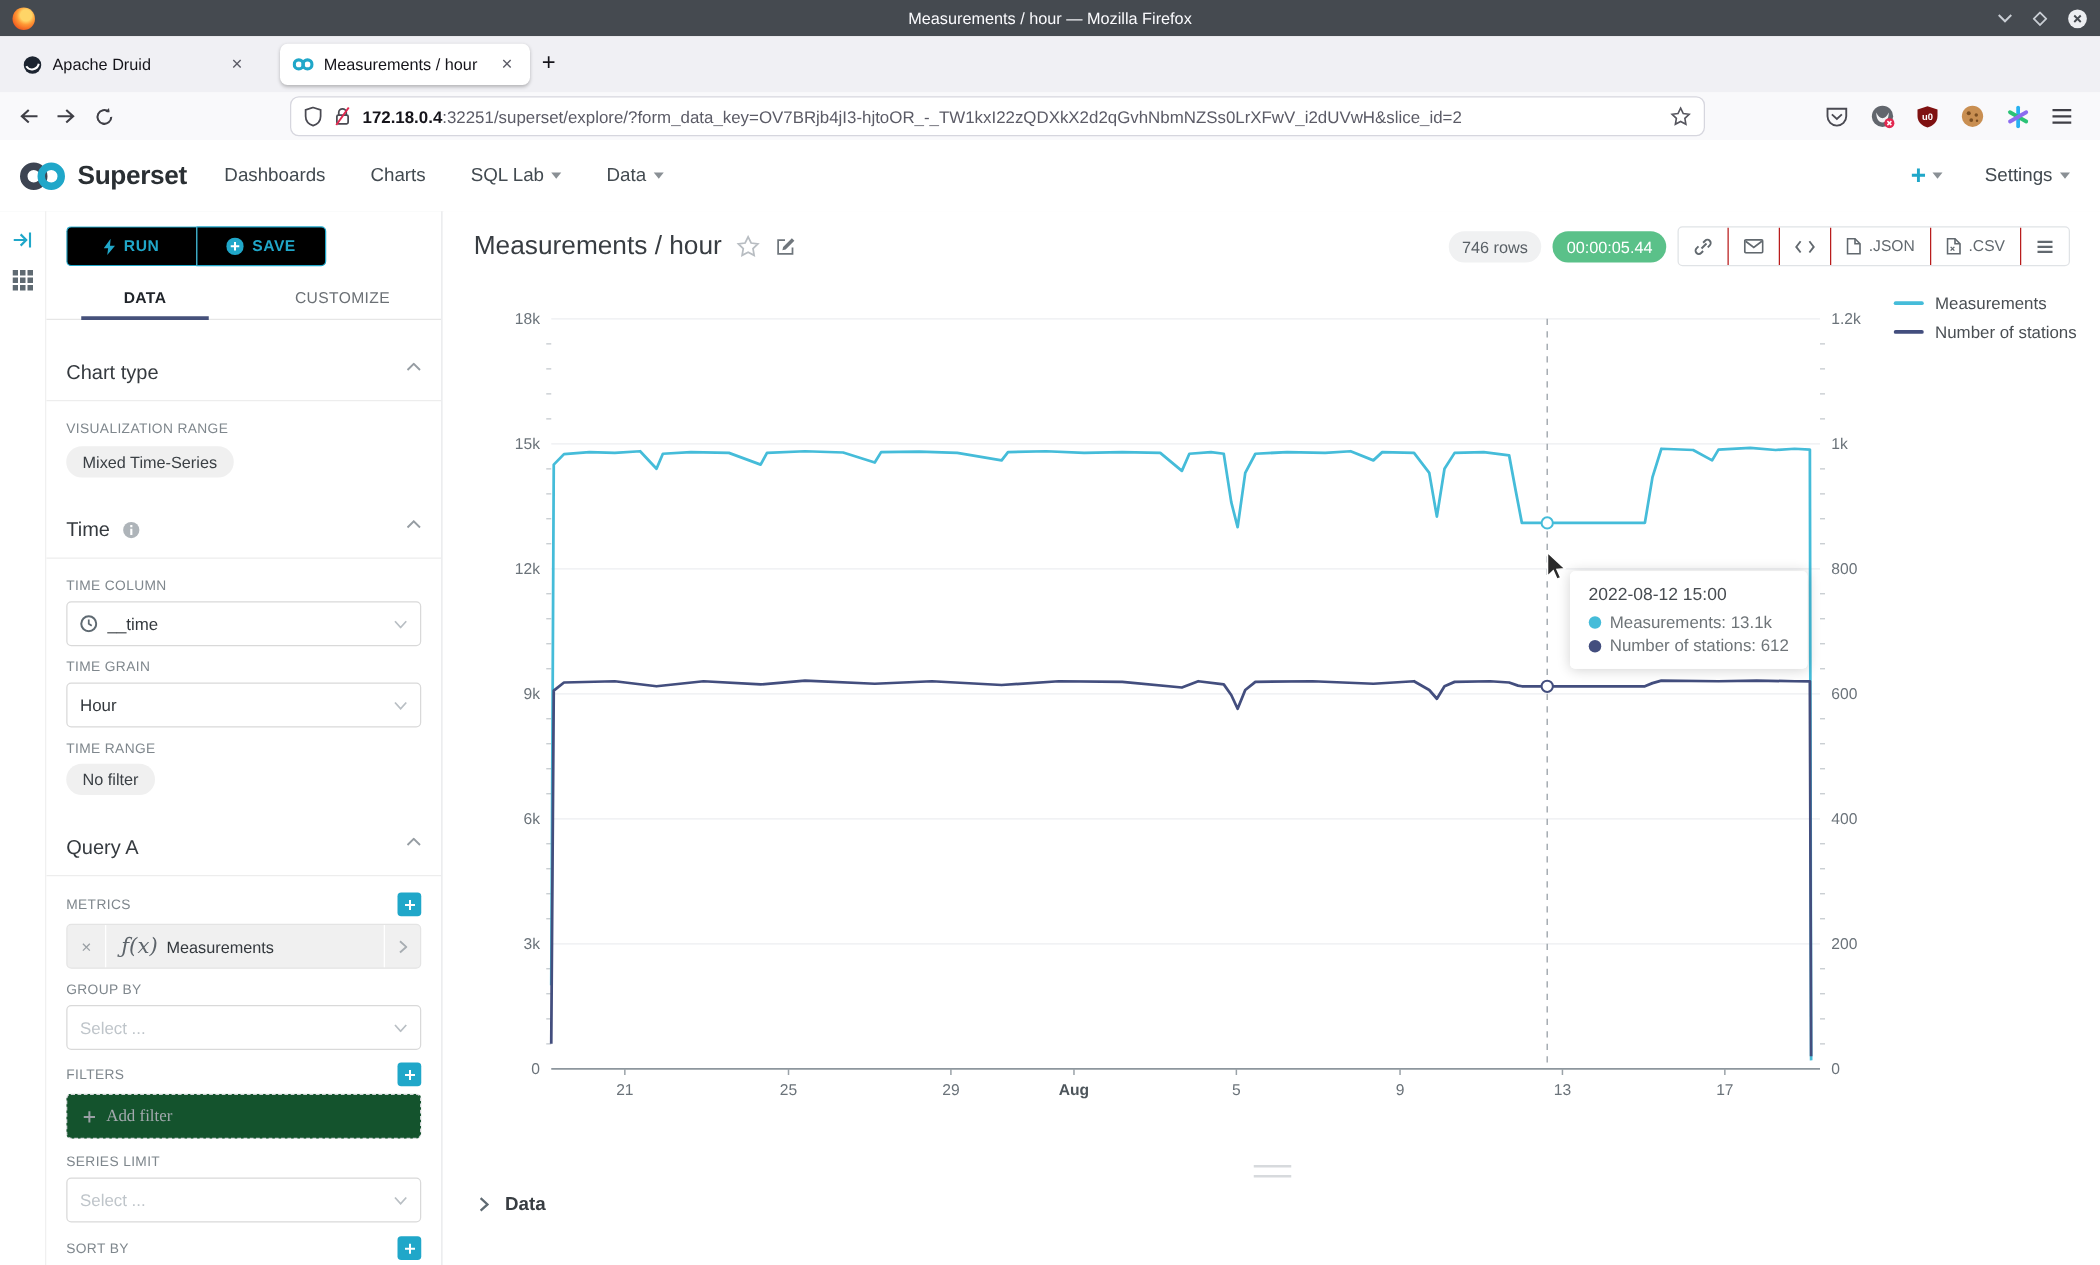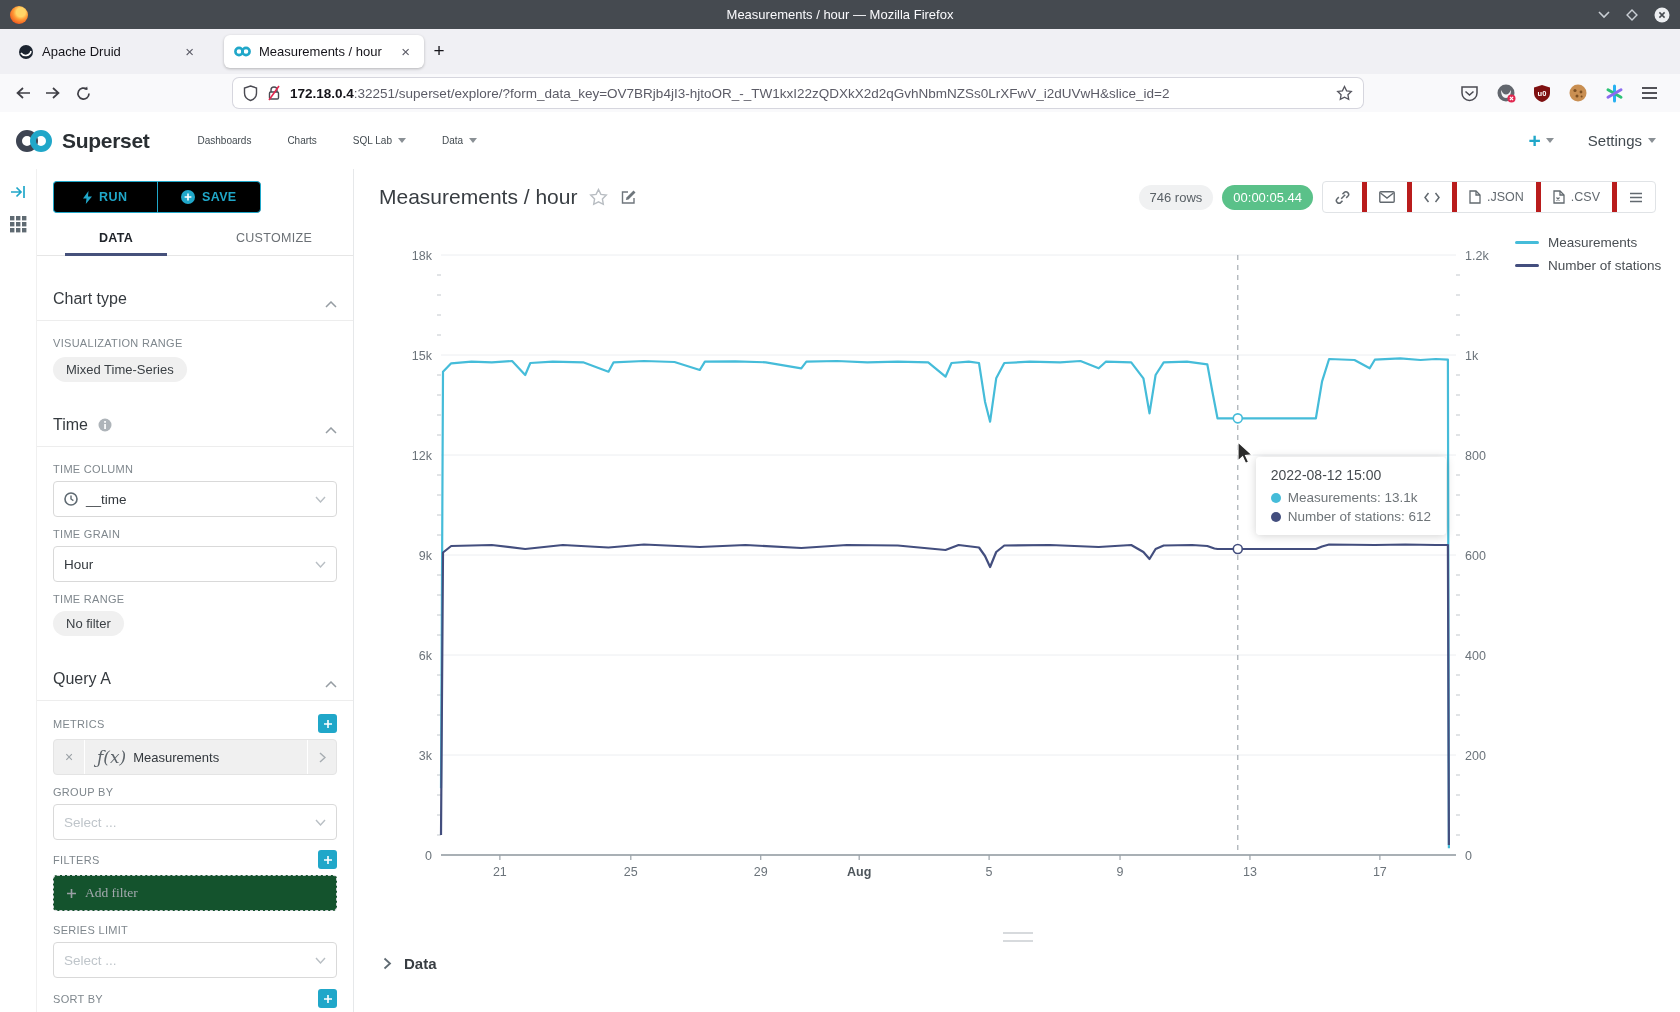--- a/index.html
+++ b/index.html
@@ -31,21 +31,21 @@
     border-radius:6px;box-shadow:0 0 0 1px #d6d6de;display:flex;align-items:center;padding:0 10px;gap:9px;}
   .urltext{flex:1;font-size:13.5px;color:#5b5b66;white-space:nowrap;overflow:hidden;}
   .urltext b{color:#15141a;font-weight:bold;}
   .ext-icons{position:absolute;right:22px;top:4px;height:30px;display:flex;align-items:center;gap:17px;}
 
   
   .appnav{position:absolute;left:0;top:112px;width:1680px;height:57px;background:#fff;
     border-bottom:1px solid #e4e6e8;display:flex;align-items:center;}
   .brand{display:flex;align-items:center;margin-left:14px;}
   .brand .bname{font-size:21px;font-weight:bold;color:#2a2f33;margin-left:8px;letter-spacing:-.3px;}
-  .navlinks{display:flex;align-items:center;margin-left:48px;gap:36px;font-size:10px;color:#424a50;}
+  .navlinks{display:flex;align-items:center;margin-left:30px;gap:36px;font-size:15px;color:#424a50;}
   .navlink{display:flex;align-items:center;gap:6px;}
   .caret{width:0;height:0;border-left:4px solid transparent;border-right:4px solid transparent;
     border-top:5px solid #8a9095;}
   .nav-right{position:absolute;right:24px;display:flex;align-items:center;gap:34px;font-size:15px;color:#424a50;}
   .plusbtn{display:flex;align-items:center;gap:5px;color:#20a7c9;font-size:21px;font-weight:bold;}
 
   
   .workspace{position:absolute;left:0;top:169px;width:1680px;height:843px;background:#fff;}
   .rail{position:absolute;left:0;top:0;width:36px;height:843px;border-right:1px solid #f0f0f0;}
   .rail .ric{margin:14px auto 0;width:18px;height:18px;display:flex;align-items:center;justify-content:center;}
@@ -54,21 +54,21 @@
     padding:12px 16px 0 16px;box-sizing:border-box;overflow:hidden;}
   .runsave{display:flex;width:208px;height:32px;}
   .rsbtn{flex:1;display:flex;align-items:center;justify-content:center;gap:7px;border:1px solid #20a7c9;
     color:#20a7c9;font-size:12.5px;font-weight:bold;letter-spacing:.4px;background:#000000;}
   .rsbtn.first{border-radius:4px 0 0 4px;border-right-width:0;}
   .rsbtn.last{border-radius:0 4px 4px 0;}
   .ptabs{display:flex;margin:10px -16px 0 -16px;border-bottom:1px solid #e6e6e6;height:32px;}
   .ptab{flex:1;text-align:center;font-size:12.5px;letter-spacing:.3px;color:#6b7075;padding-top:8px;position:relative;}
   .ptab.active{color:#20242a;font-weight:bold;}
   .ptab.active:after{content:"";position:absolute;left:28px;right:28px;bottom:-1px;height:3px;background:#46517b;}
-  .sectionhead{margin-top:34px;display:flex;align-items:flex-end;justify-content:space-between;
+  .sectionhead{margin-top:34px;display:flex;align-items:flex-start;justify-content:space-between;
     font-size:16px;color:#353a3f;}
   .sep{height:1px;background:#ededed;margin:12px -16px 0 -16px;}
   .flabel{margin-top:16px;font-size:11px;letter-spacing:.3px;color:#7f878d;display:flex;
     align-items:center;justify-content:space-between;}
   .pill{display:inline-block;margin-top:8px;background:#f0f0f0;border-radius:14px;padding:5px 13px;
     font-size:13px;color:#3b4045;}
   .select{margin-top:6px;height:34px;border:1px solid #d9d9d9;border-radius:4px;display:flex;
     align-items:center;padding:0 10px;gap:8px;font-size:13.5px;color:#33383d;background:#fff;}
   .select .ph{color:#bfc5ca;}
   .select .sp{flex:1;}
@@ -89,21 +89,21 @@
   .chartpanel{position:absolute;left:355px;top:0;width:1325px;height:843px;background:#fff;}
   .chead{position:absolute;left:24px;right:24px;top:10px;height:36px;display:flex;align-items:center;}
   .ctitle{font-size:21px;color:#383d42;font-weight:500;}
   .chead .hic{margin-left:12px;}
   .chead-right{margin-left:auto;display:flex;align-items:center;gap:9px;}
   .badge{border-radius:13px;padding:5px 11px;font-size:13px;}
   .badge.rows{background:#f0f1f2;color:#596066;}
   .badge.timer{background:#5ac189;color:#fff;}
   .btngroup{display:flex;border:1px solid #e0e3e6;border-radius:4px;overflow:hidden;background:#fff;}
   .gbtn{display:flex;align-items:center;justify-content:center;gap:6px;height:30px;padding:0 12px;
-    border-left:5px solid #b91c1c;font-size:12.5px;color:#62696f;}
+    border-left:1px solid #b91c1c;font-size:12.5px;color:#62696f;}
   .gbtn:first-child{border-left:0;}
 
   .chart-area{position:absolute;left:0;top:46px;width:1325px;height:672px;}
   .legend{position:absolute;left:1160px;top:20px;}
   .lrow{display:flex;align-items:center;gap:9px;margin-bottom:8px;font-size:13.5px;color:#4a4f54;}
   .lswatch{width:24px;height:3px;border-radius:2px;}
   .tooltip{position:absolute;background:rgba(255,255,255,.96);border-radius:4px;
     box-shadow:0 1px 10px rgba(0,0,0,.18);padding:10px 15px 11px 15px;white-space:nowrap;}
   .tt-date{font-size:14px;color:#474c51;margin-bottom:7px;}
   .tt-row{display:flex;align-items:center;gap:7px;font-size:13.5px;color:#6e7478;margin-top:4px;}

